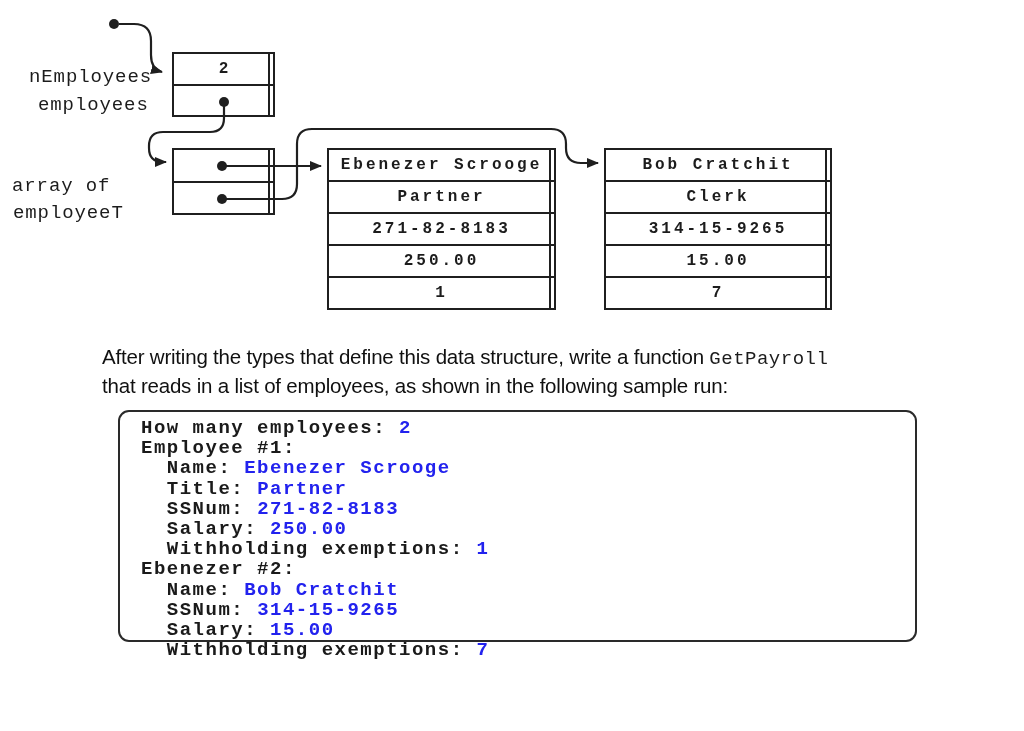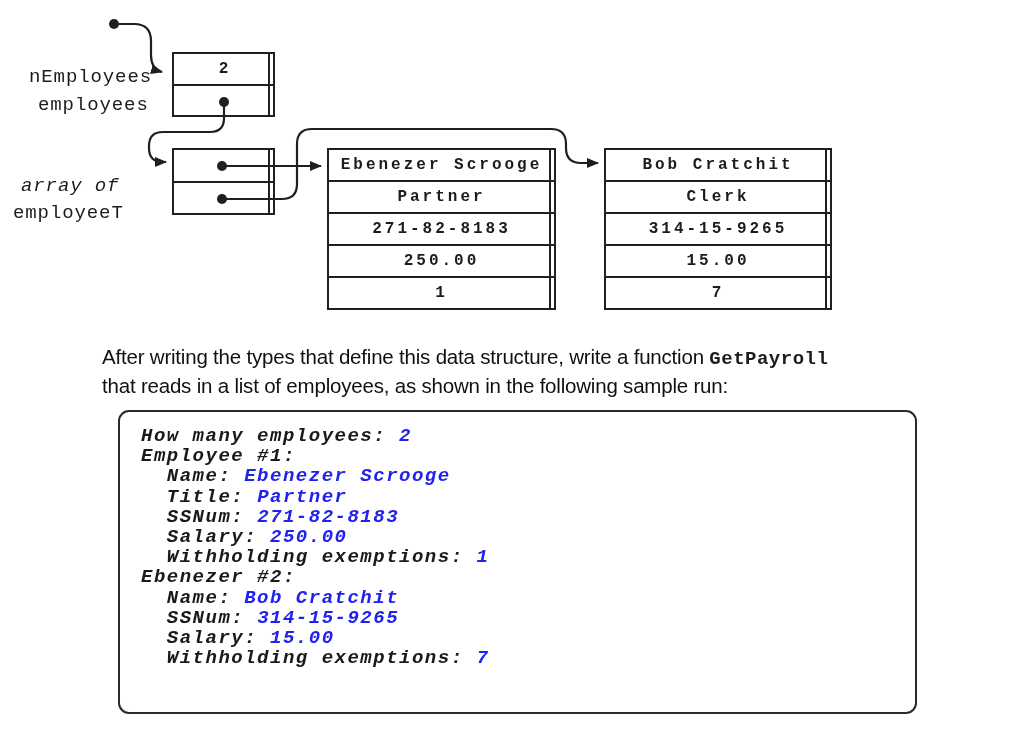--- a/index.html
+++ b/index.html
@@ -23,40 +23,40 @@
   .rrow + .rrow{border-top:2px solid #1f1f1f;}
 
   .dlabel{position:absolute;font-family:"Liberation Mono",monospace;font-size:19px;
           letter-spacing:0.9px;color:#1c1c1c;white-space:pre;}
 
   #connectors{position:absolute;left:0;top:0;z-index:5;pointer-events:none;}
 
   
   .para-line{position:absolute;left:102px;white-space:nowrap;font-size:20.5px;
              letter-spacing:-0.2px;color:#101010;}
-  .para-code{font-family:"Liberation Mono",monospace;font-weight:bold;font-size:19px;
+  .para-code{font-family:"Liberation Mono",monospace;font-weight:normal;font-size:19px;
              letter-spacing:0.5px;color:#1c1c1c;}
 
   
-  #console-box{position:absolute;left:118px;top:395px;width:799px;height:304px;
+  #console-box{position:absolute;left:118px;top:395px;width:799px;height:232px;
                box-sizing:border-box;border:2px solid #2a2a2a;border-radius:11px;
-               background:#fff;padding:14px 10px 0 21px;font-style:italic;}
+               background:#fff;padding:6px 10px 0 21px;}
   .cline{font-family:"Liberation Mono",monospace;font-weight:bold;font-size:19px;
          letter-spacing:1.5px;line-height:20.2px;white-space:pre;}
   .cline .p{color:#1a1a1a;white-space:pre;}
   .cline .u{color:#2222ee;white-space:pre;}
 </style>
 </head>
 <body>
 
 <div id="page">
 
   <div class="dlabel" style="left:29px;top:51px;">nEmployees</div>
   <div class="dlabel" style="left:38px;top:79px;">employees</div>
-  <div class="dlabel" style="left:21px;top:160px;font-style:italic;">array of</div>
+  <div class="dlabel" style="left:12px;top:160px;">array of</div>
   <div class="dlabel" style="left:13px;top:187px;text-align:right;">employeeT</div>
 
   <div class="membox" style="left:172px;top:37px;width:103px;height:65px;">
     <div class="mcell">
       <span class="mval">2</span>
     </div>
     <div class="mcell sep"></div>
   </div>
 
   <div class="membox" style="left:172px;top:133px;width:103px;height:67px;">

